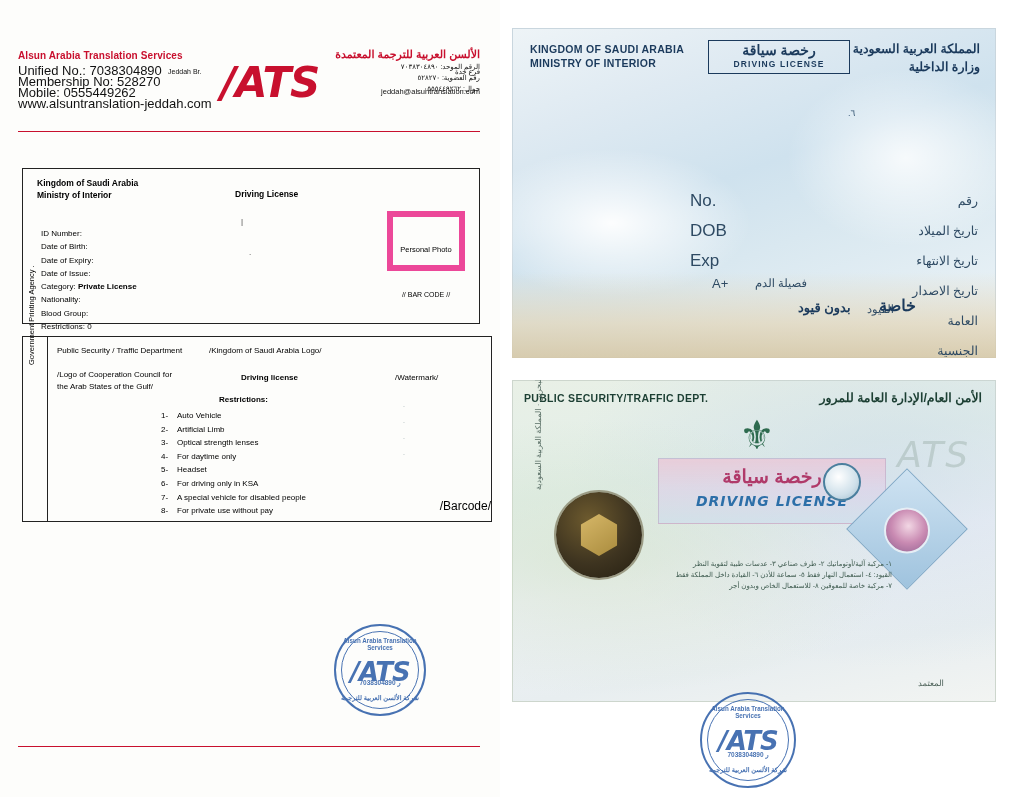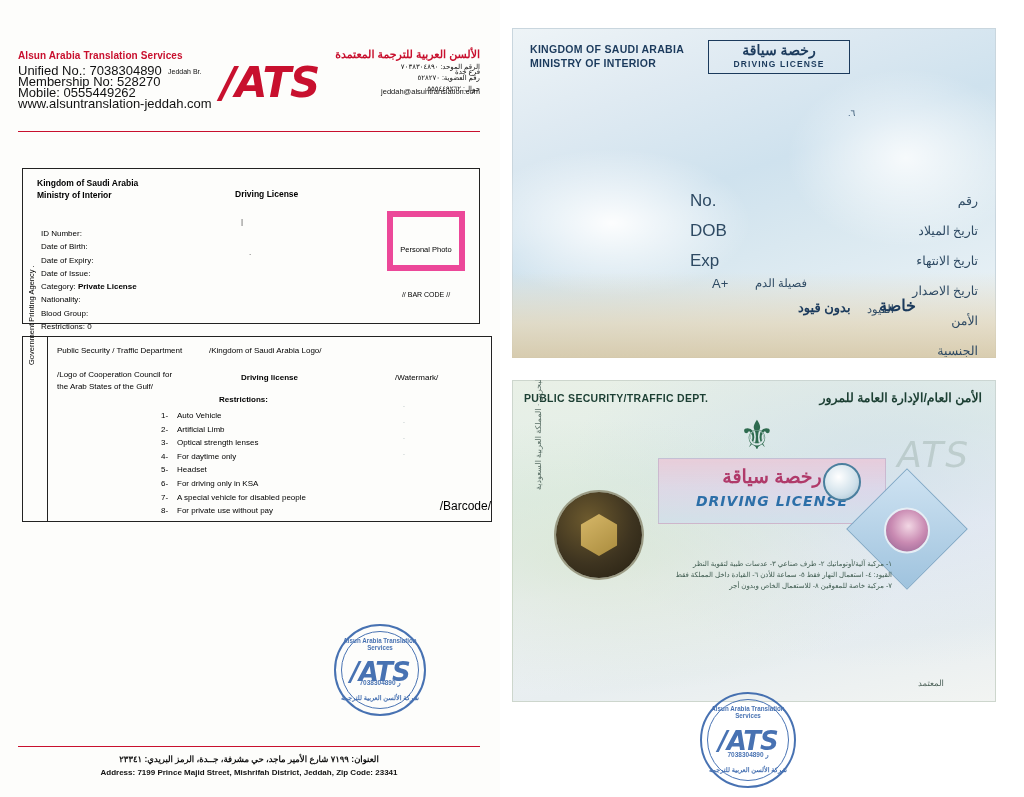--- a/index.html
+++ b/index.html
@@ -572,24 +572,20 @@
       <div><span class="num">5-</span><span>Headset</span></div>
       <div><span class="num">6-</span><span>For driving only in KSA</span></div>
       <div><span class="num">7-</span><span>A special vehicle for disabled people</span></div>
       <div><span class="num">8-</span><span>For private use without pay</span></div>
     </div>
     <div class="rb-specks">.<br>.<br>.<br>.</div>
     <div class="rb-barcode">/Barcode/</div>
   </div>
 
   <div id="footer-rule"></div>
-  <div id="footer">
-    <div class="footer-ar">العنوان: ٧١٩٩ شارع الأمير ماجد، حي مشرفة، جــدة، الرمز البريدي: ٢٣٣٤١</div>
-    <div class="footer-en">Address: 7199 Prince Majid Street, Mishrifah District, Jeddah, Zip Code: 23341</div>
-  </div>
 
   <div class="stamp" id="stamp-doc">
     <div class="inner-ring"></div>
     <div class="arc-top">Alsun Arabia Translation Services</div>
     <div class="ats">/ATS</div>
     <div class="uid">ر 7038304890</div>
     <div class="arc-bottom">شركة الألسن العربية للترجمة</div>
   </div>
 </div>
 
@@ -601,38 +597,42 @@
   <div class="cf-kingdom">
     <div>KINGDOM OF SAUDI ARABIA</div>
     <div>MINISTRY OF INTERIOR</div>
   </div>
 
   <div class="cf-dl-box">
     <div class="cf-dl-ar">رخصة سياقة</div>
     <div class="cf-dl-en">DRIVING LICENSE</div>
   </div>
 
+  <div class="cf-ar-right">
+    <div>المملكة العربية السعودية</div>
+    <div>وزارة الداخلية</div>
+  </div>
 
   <div class="cf-serial">٦.</div>
 
   <div class="cf-labels-en">
     <div>No.</div>
     <div>DOB</div>
     <div>Exp</div>
   </div>
 
   <div class="cf-blood">A+</div>
   <div class="cf-blood-ar">فصيلة الدم</div>
 
   <div class="cf-labels-ar">
     <div>رقم</div>
     <div>تاريخ الميلاد</div>
     <div>تاريخ الانتهاء</div>
     <div>تاريخ الاصدار</div>
-    <div>الأمن</div>
+    <div>العامة</div>
     <div>الجنسية</div>
   </div>
 
   <div class="cf-restr-val">بدون قيود</div>
   <div class="cf-restr-lbl">القيود</div>
   <div class="cf-type-val">خاصة</div>
 </div>
 
 <div id="card-back">
   <div class="tint"></div>

